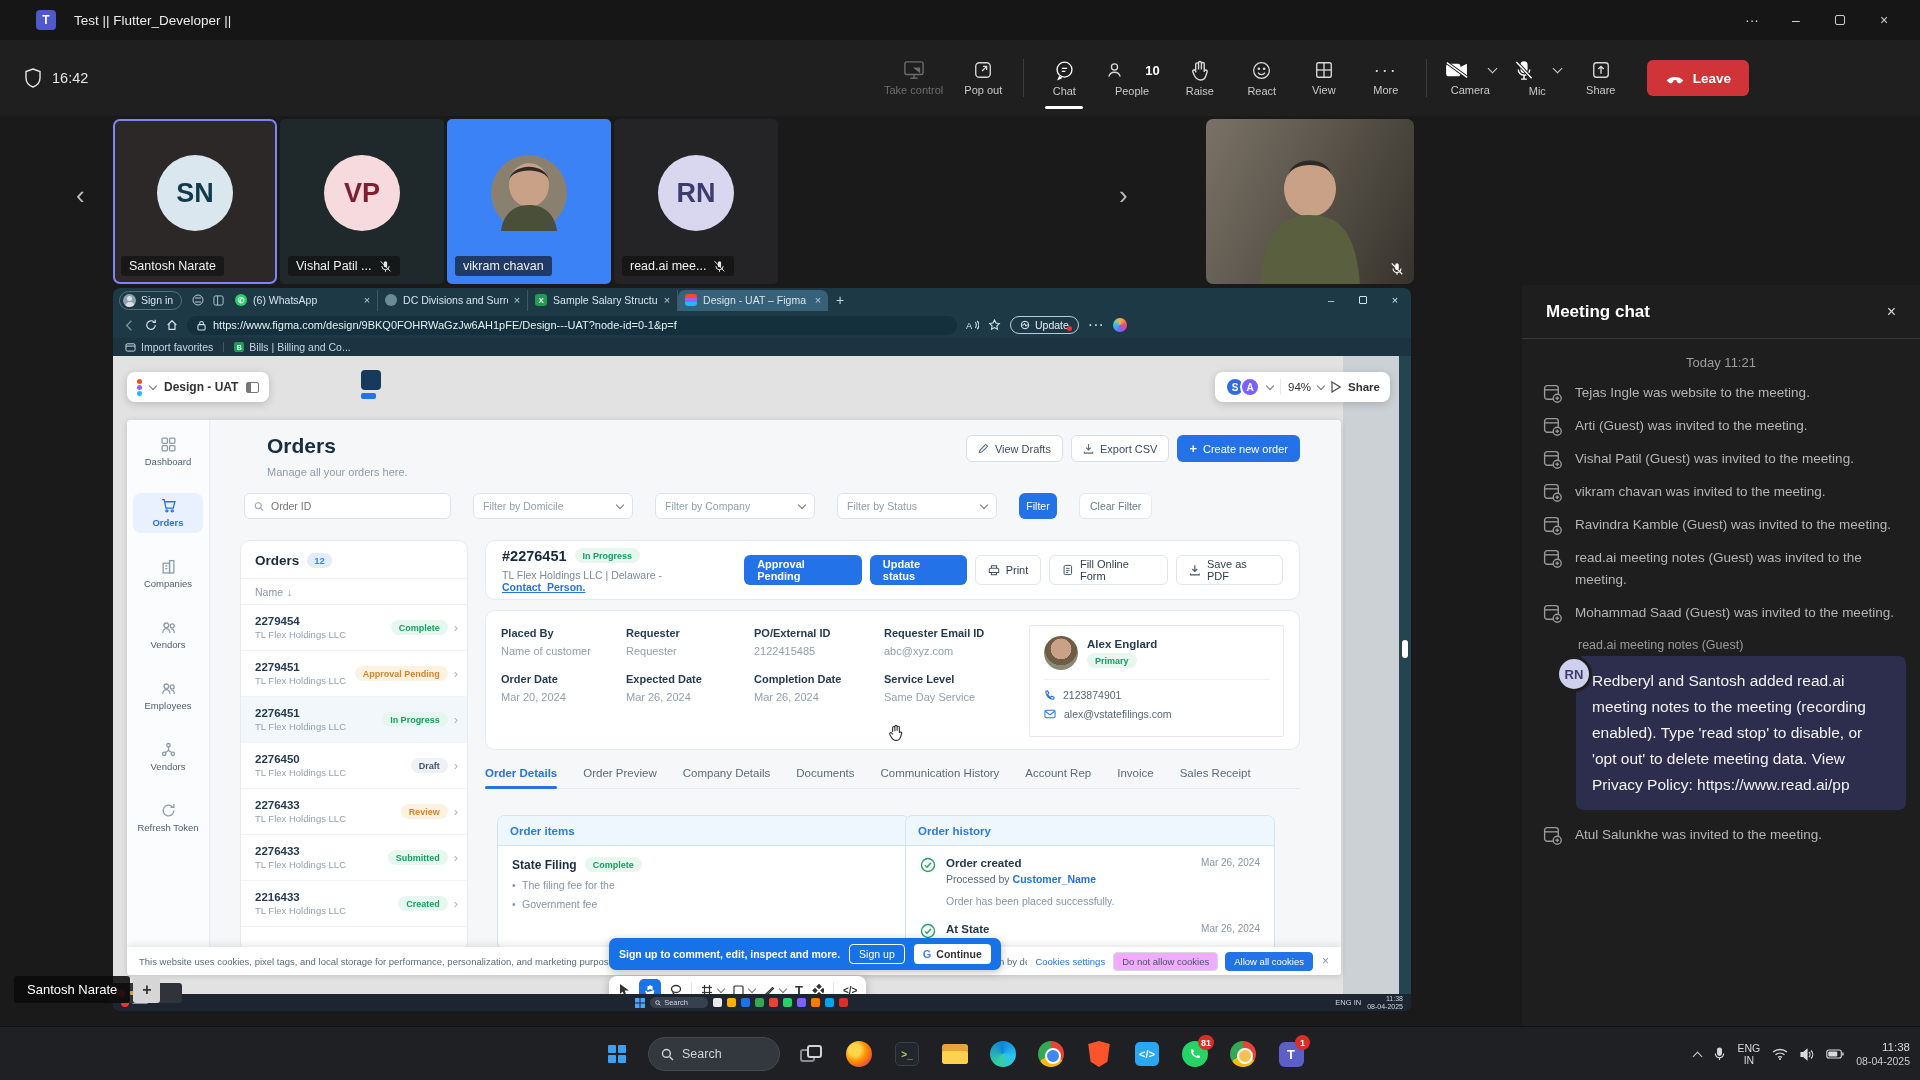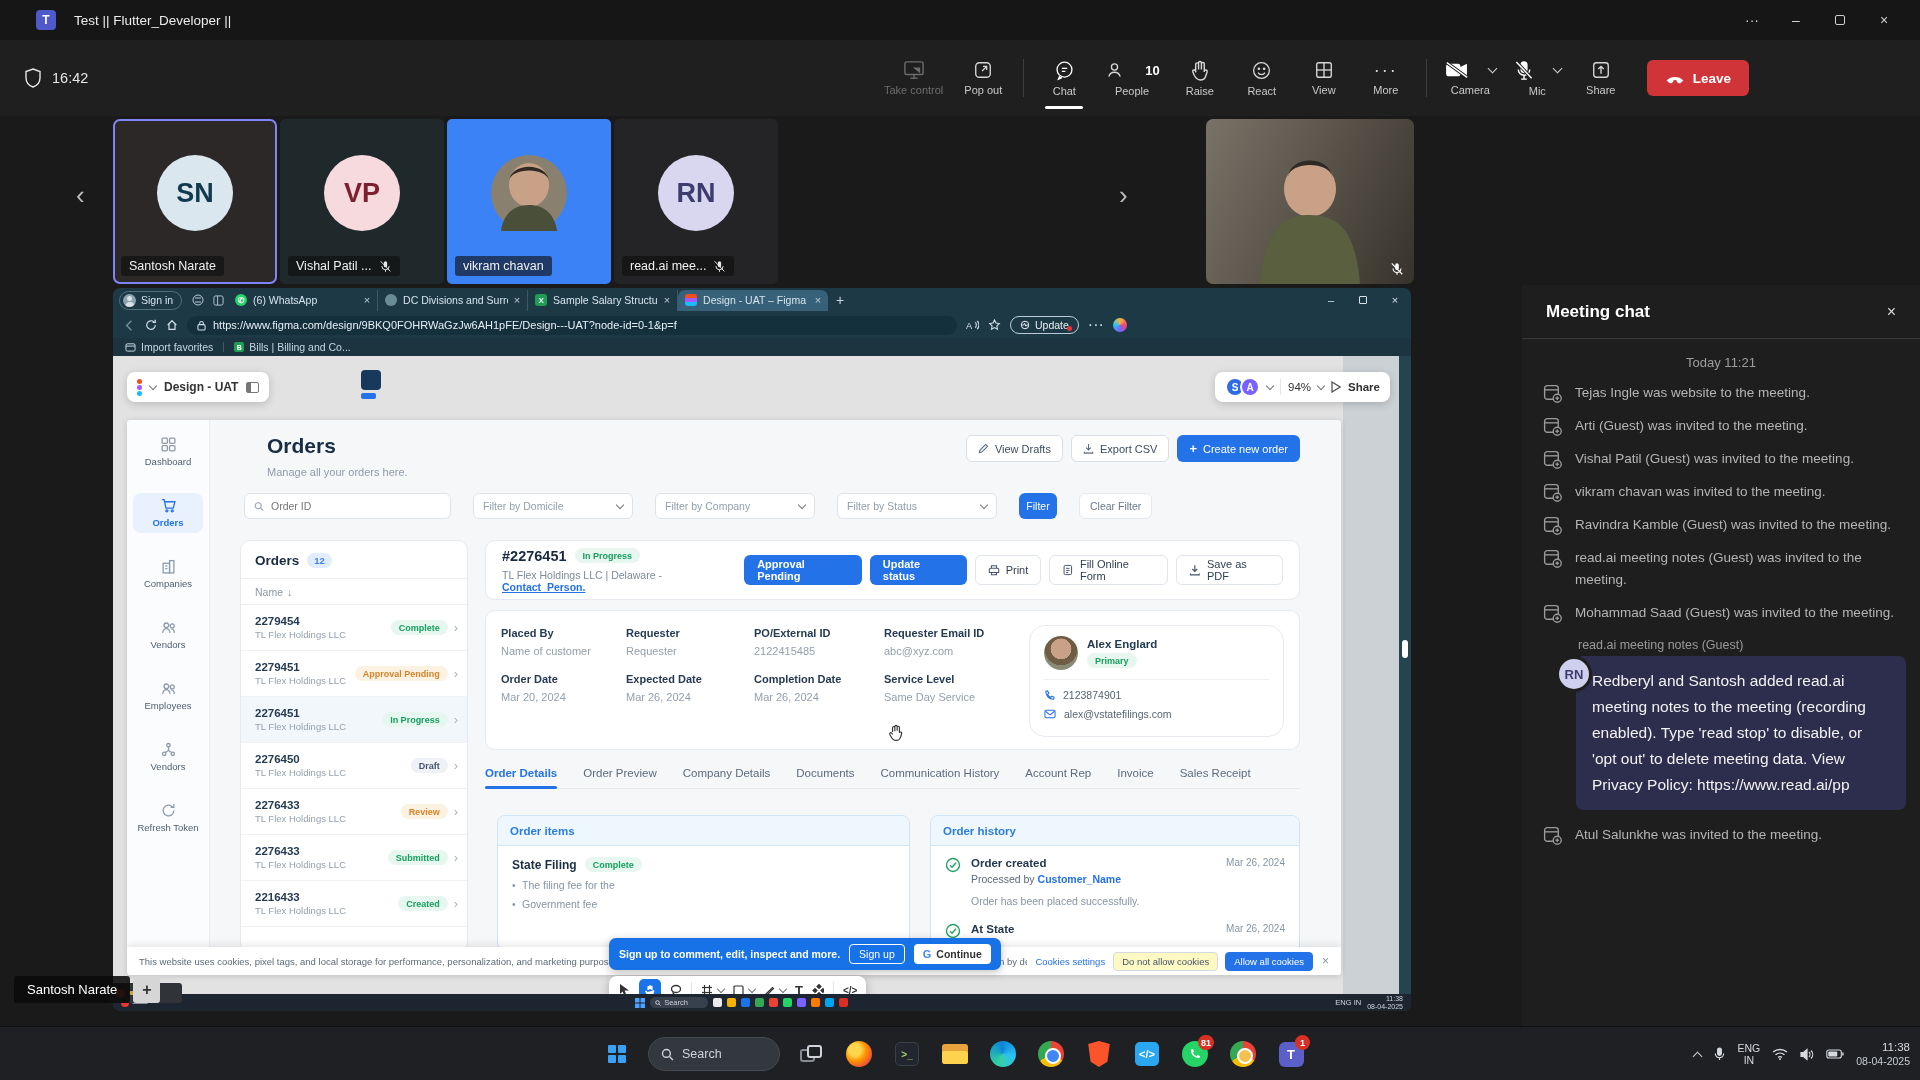--- a/index.html
+++ b/index.html
@@ -130,21 +130,21 @@
 .dhdr{position:absolute;left:275px;top:120px;width:815px;height:60px;background:#fff;border:1px solid #e6eaef;border-radius:10px;display:flex;align-items:center;padding:0 16px}
 .dhdr .num{font-size:14.5px;font-weight:700;color:#16293e;display:flex;align-items:center;gap:8px}
 .dhdr .cosub{font-size:10.5px;color:#7c8b9a;margin-top:5px}
 .dhdr .cosub a{color:#2472e8;font-weight:700;text-decoration:underline}
 .dbtns{margin-left:auto;display:flex;gap:8px}
 .bblue{height:30px;display:flex;align-items:center;background:#2472e8;color:#fff;font-size:11px;font-weight:600;border-radius:6px;padding:0 13px}
 .bout{height:30px;display:flex;align-items:center;gap:6px;background:#fff;border:1px solid #dfe5ea;color:#2e3f50;font-size:11px;border-radius:6px;padding:0 12px}
 .fieldscard{position:absolute;left:275px;top:190px;width:815px;height:140px;background:#fff;border:1px solid #e6eaef;border-radius:10px}
 .flabel{position:absolute;font-size:11px;font-weight:700;color:#243b52;white-space:nowrap}
 .fvalue{position:absolute;font-size:11px;color:#93a0ad;white-space:nowrap}
-.contact{position:absolute;right:15px;top:14px;width:255px;height:112px;border:1px solid #e6eaef;border-radius:16px;padding:10px 14px}
+.contact{position:absolute;right:15px;top:14px;width:255px;height:112px;border:1px solid #e6eaef;border-radius:2px;padding:10px 14px}
 .contact .crow{display:flex;align-items:center;gap:9px}
 .cphoto{width:34px;height:34px;border-radius:50%;background:radial-gradient(circle at 50% 38%,#c9a186 0 38%,#6e5d44 39% 60%,#8a8a74 61%);flex:none}
 .cname{font-size:11.5px;font-weight:700;color:#243b52}
 .contact .div{height:1px;background:#edf0f3;margin:9px 0}
 .cline{display:flex;align-items:center;gap:8px;font-size:10.5px;color:#55платформ;color:#556676;margin-top:7px}
 .cline svg{color:#2472e8}
 
 .dtabs{position:absolute;left:275px;top:347px;width:815px;border-bottom:1px solid #e5e9ee;display:flex;gap:26px;padding-bottom:9px}
 .dtab{font-size:11.5px;color:#5c6c7c;white-space:nowrap;position:relative}
 .dtab.active{color:#2472e8;font-weight:700}
@@ -160,21 +160,21 @@
 .hevent{display:flex;gap:10px}
 .hevent .ht{font-size:11.5px;font-weight:700;color:#22384e}
 .hevent .hd{margin-left:auto;font-size:10px;color:#8795a3;white-space:nowrap}
 .hevent .hby{font-size:10.5px;color:#596a7a;margin-top:4px}
 .hevent .hby a{color:#2472e8;font-weight:700}
 .hnote{font-size:10.5px;color:#8795a3;margin:10px 0 0 26px}
 
 .cookie{position:absolute;left:0;right:0;bottom:0;height:28px;background:#fff;box-shadow:0 -2px 8px rgba(0,0,0,.1);display:flex;align-items:center;gap:8px;padding:0 12px;z-index:30}
 .cookie .txt{font-size:9.5px;color:#5b6b7a;white-space:nowrap;overflow:hidden}
 .cookie a{font-size:9.5px;color:#2472e8;white-space:nowrap}
-.ckbtn{height:19px;border:1px solid #d4dae0;border-radius:4px;font-size:9.5px;color:#44556a;display:flex;align-items:center;padding:0 8px;white-space:nowrap;background:#fef9c3}
+.ckbtn{height:19px;border:1px solid #d4dae0;border-radius:4px;font-size:9.5px;color:#44556a;display:flex;align-items:center;padding:0 8px;white-space:nowrap;background:#f0abfc}
 .ckbtn.blue{background:#2472e8;color:#fff;border-color:#2472e8}
 .cookie .x{color:#8898a6;font-size:12px;margin-left:2px}
 
 .banner{position:absolute;left:496px;top:582px;height:32px;background:#1672e6;border-radius:7px;display:flex;align-items:center;gap:9px;padding:0 10px;z-index:40;box-shadow:0 2px 8px rgba(0,0,0,.25)}
 .banner .bt{color:#fff;font-size:10.5px;font-weight:700;white-space:nowrap}
 .bnbtn{height:20px;border:1px solid #fff;border-radius:4px;color:#fff;font-size:10.5px;display:flex;align-items:center;padding:0 9px;white-space:nowrap}
 .bnbtn.white{background:#fff;color:#333;border:none;gap:5px;font-weight:600}
 .bnbtn .g{color:#4285F4;font-weight:700;font-size:11px}
 .figtools{position:absolute;left:496px;top:620px;height:28px;background:#fff;border-radius:8px;box-shadow:0 2px 10px rgba(0,0,0,.25);display:flex;align-items:center;gap:9px;padding:0 9px;z-index:40;color:#333}
 .ftool{display:flex;align-items:center;gap:3px}
@@ -834,21 +834,21 @@
               <div class="pbody">
                 <div class="sfrow">
                   <span class="n">State Filing</span>
                   <span class="badge green">Complete</span>
                 </div>
                 <div class="bull">The filing fee for the</div>
                 <div class="bull">Government fee</div>
               </div>
             </div>
 
-            <div class="panel" style="left:720px;top:395px;width:370px;height:160px">
+            <div class="panel" style="left:695px;top:395px;width:370px;height:160px">
               <div class="phdr">Order history</div>
               <div class="pbody">
                 <div class="hevent">
                   <svg width="16" height="16" viewBox="0 0 16 16" fill="none" stroke="#22a362" stroke-width="1.4">
                       <circle cx="8" cy="8" r="6.5"></circle>
                       <path d="M5 8.2l2 2 4-4.4"></path>
                     </svg>
                   <div style="flex:1">
                     <div style="display:flex">
                       <span class="ht">Order created</span>

